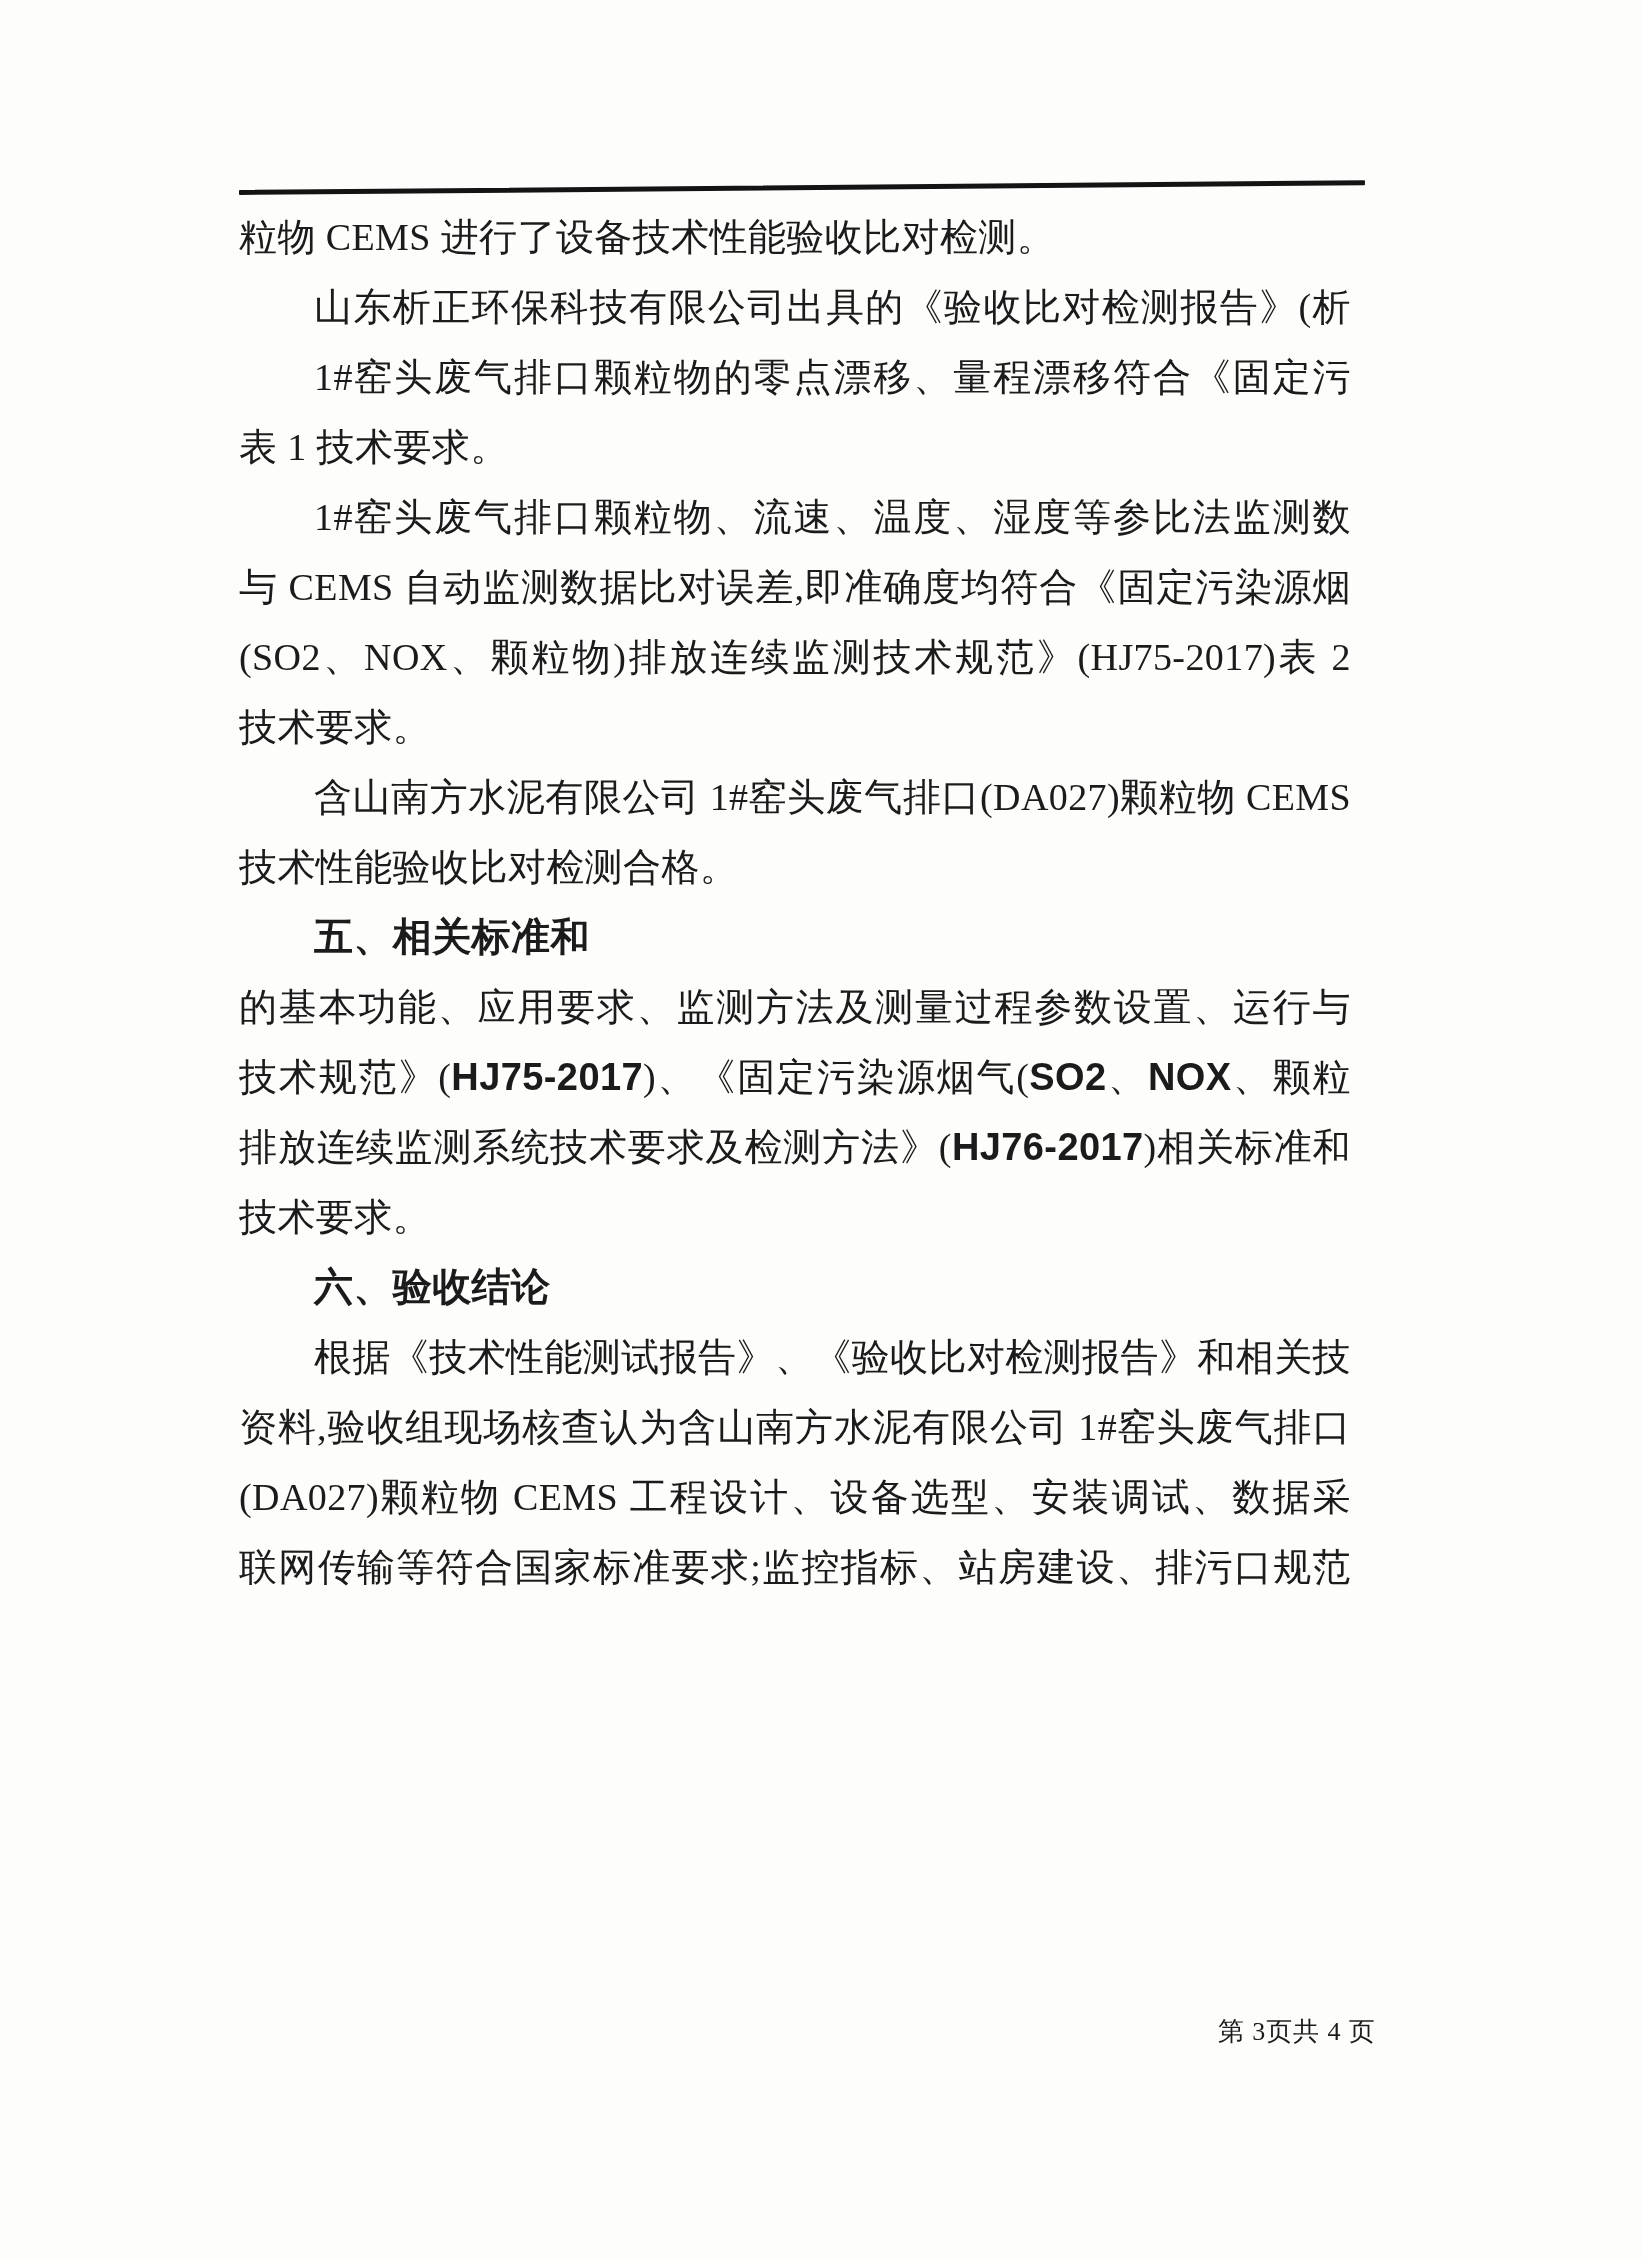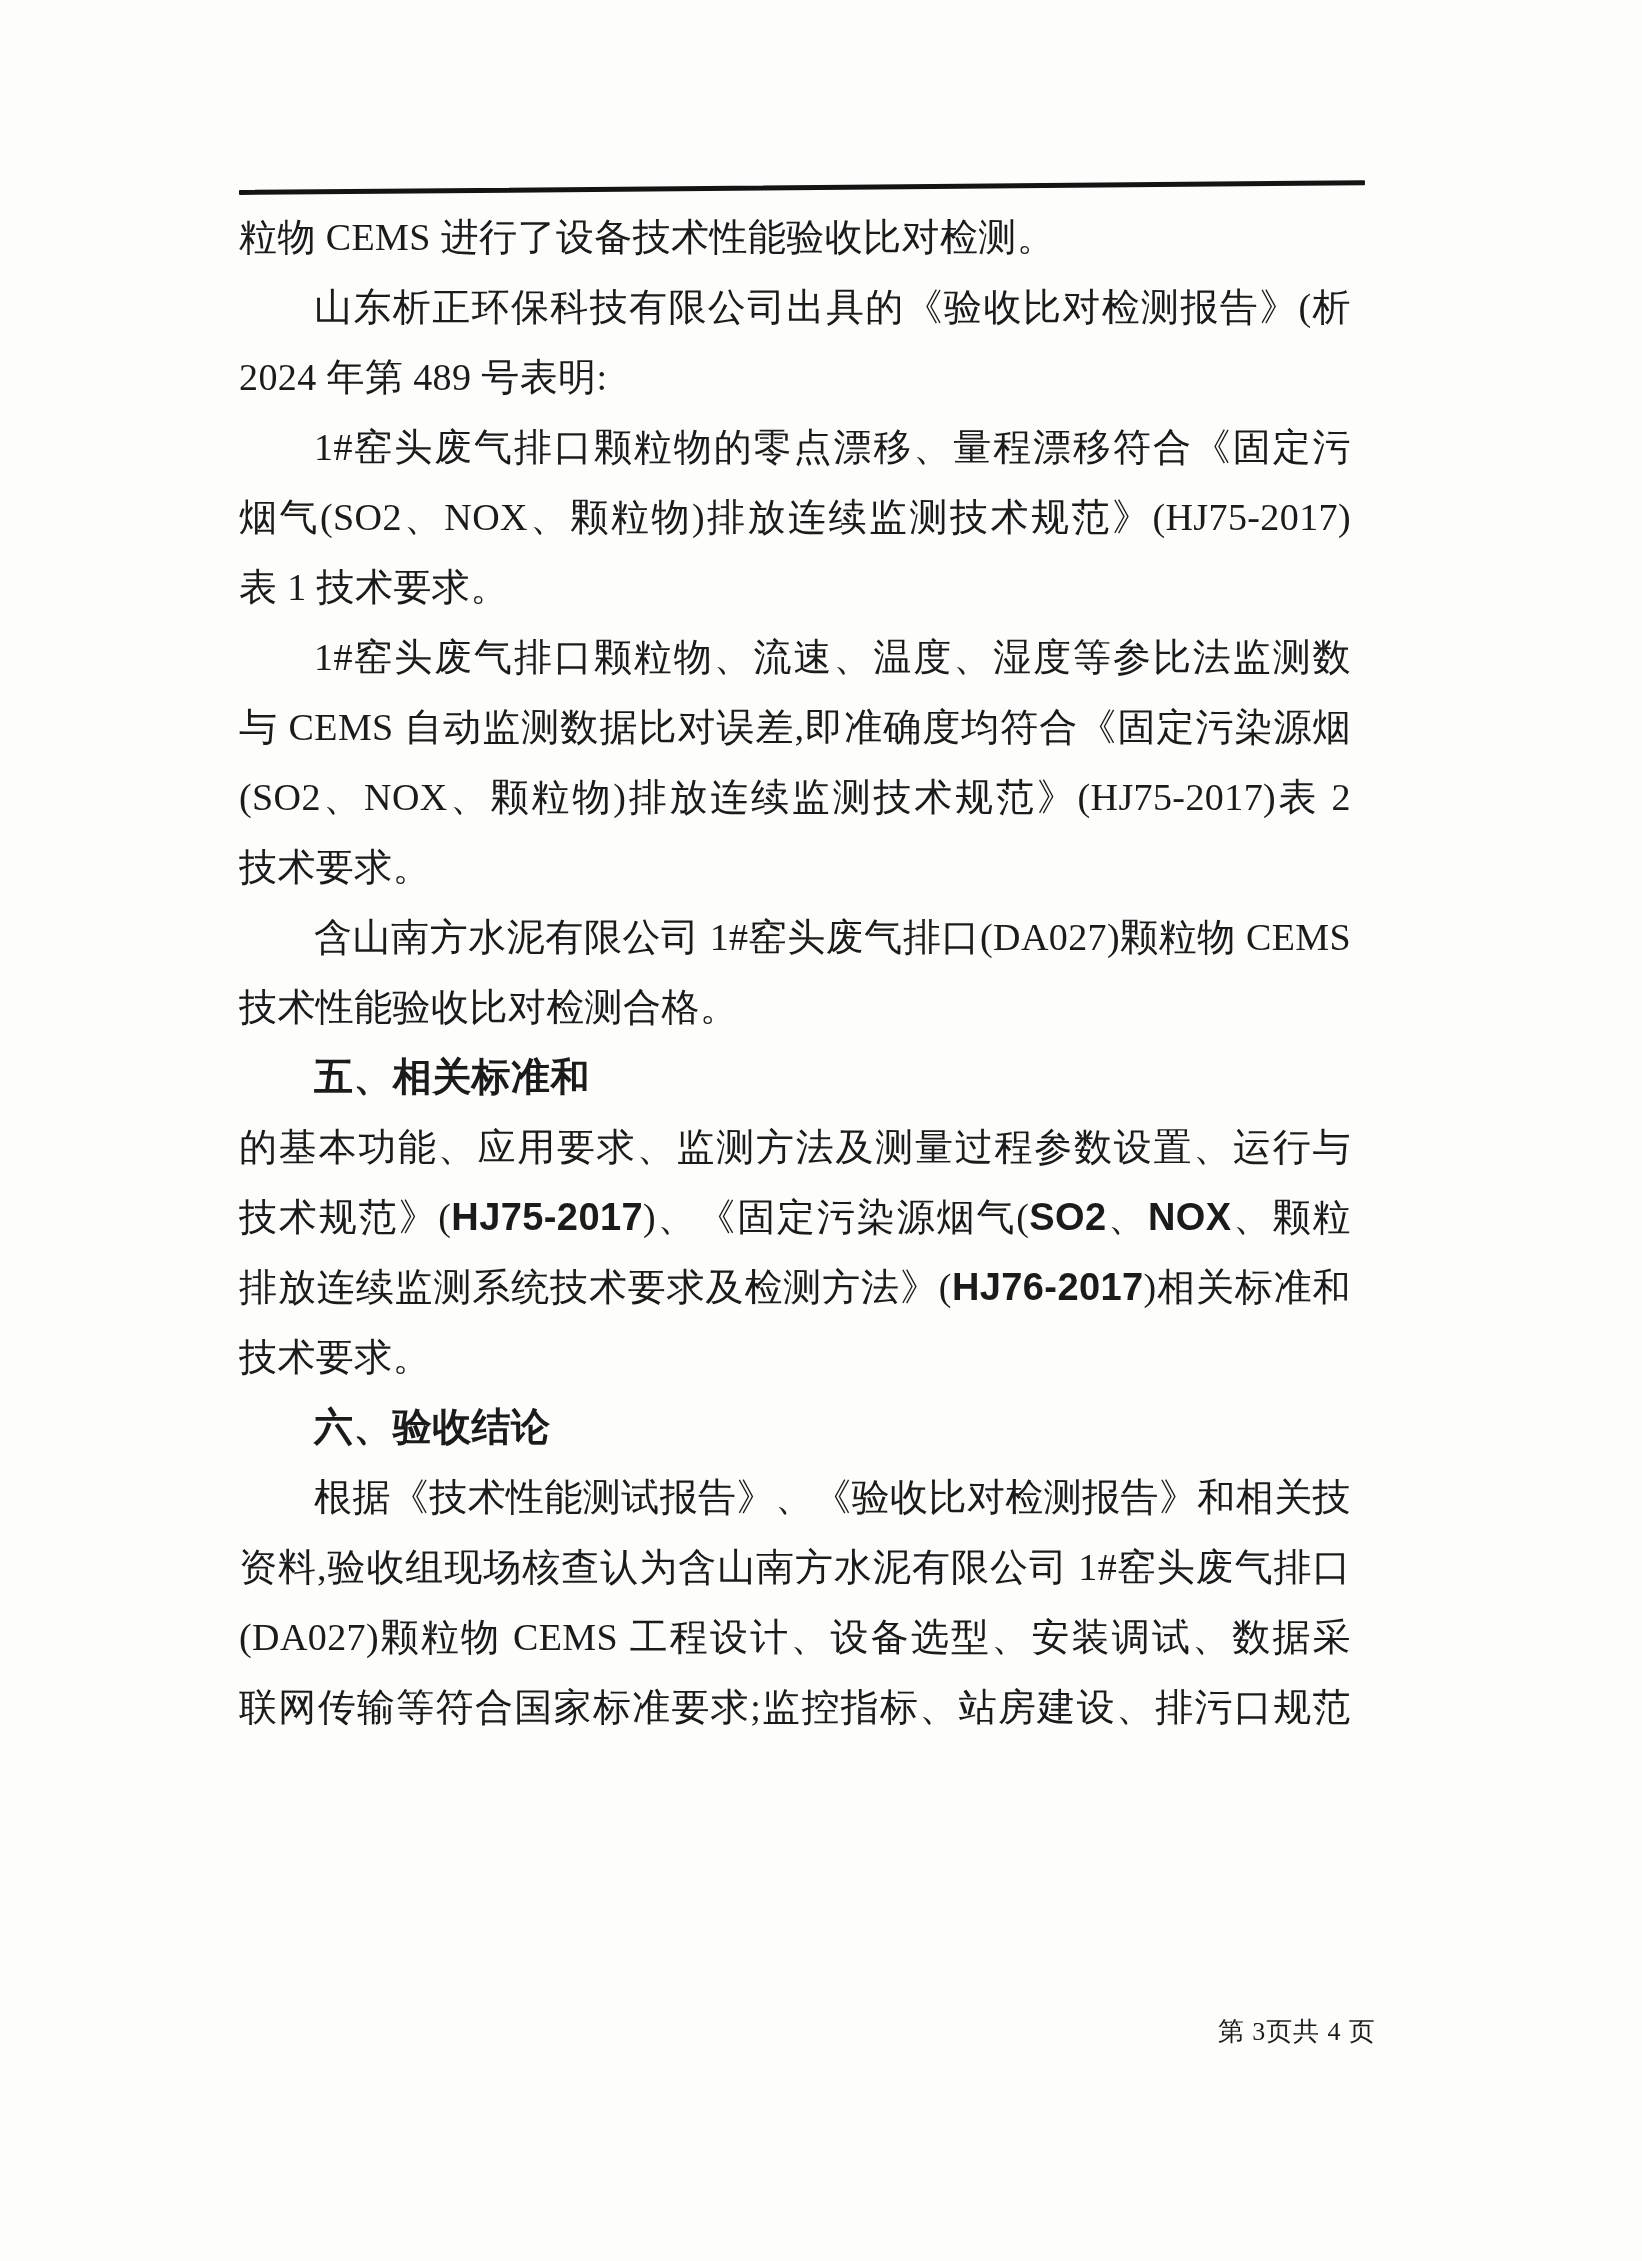--- a/index.html
+++ b/index.html
@@ -72,23 +72,21 @@
 </head>
 <body>
 
 <div class="page">
 
   <div class="rule"></div>
 
   <div class="content">
     <div class="line">粒物 CEMS 进行了设备技术性能验收比对检测。</div>
     <div class="line indent just">山东析正环保科技有限公司出具的《验收比对检测报告》(析正</div>
-    <div class="line">2024 年第 489 号表明:</div>
     <div class="line indent just">1#窑头废气排口颗粒物的零点漂移、量程漂移符合《固定污染源</div>
-    <div class="line just">烟气(SO2、NOX、颗粒物)排放连续监测技术规范》(HJ75-2017)</div>
     <div class="line">表 1 技术要求。</div>
     <div class="line indent just">1#窑头废气排口颗粒物、流速、温度、湿度等参比法监测数据,</div>
     <div class="line just">与 CEMS 自动监测数据比对误差,即准确度均符合《固定污染源烟气</div>
     <div class="line just">(SO2、NOX、颗粒物)排放连续监测技术规范》(HJ75-2017)表 2</div>
     <div class="line">技术要求。</div>
     <div class="line indent just">含山南方水泥有限公司 1#窑头废气排口(DA027)颗粒物 CEMS</div>
     <div class="line">技术性能验收比对检测合格。</div>
     <div class="line indent heading">五、相关标准和</div>
     <div class="line just">的基本功能、应用要求、监测方法及测量过程参数设置、运行与维护</div>
     <div class="line just"><span>技术规范》(</span><span class="b">HJ75-2017</span><span>)、《固定污染源烟气(</span><span class="b">SO2</span><span>、</span><span class="b">NOX</span><span>、颗粒物)</span></div>

